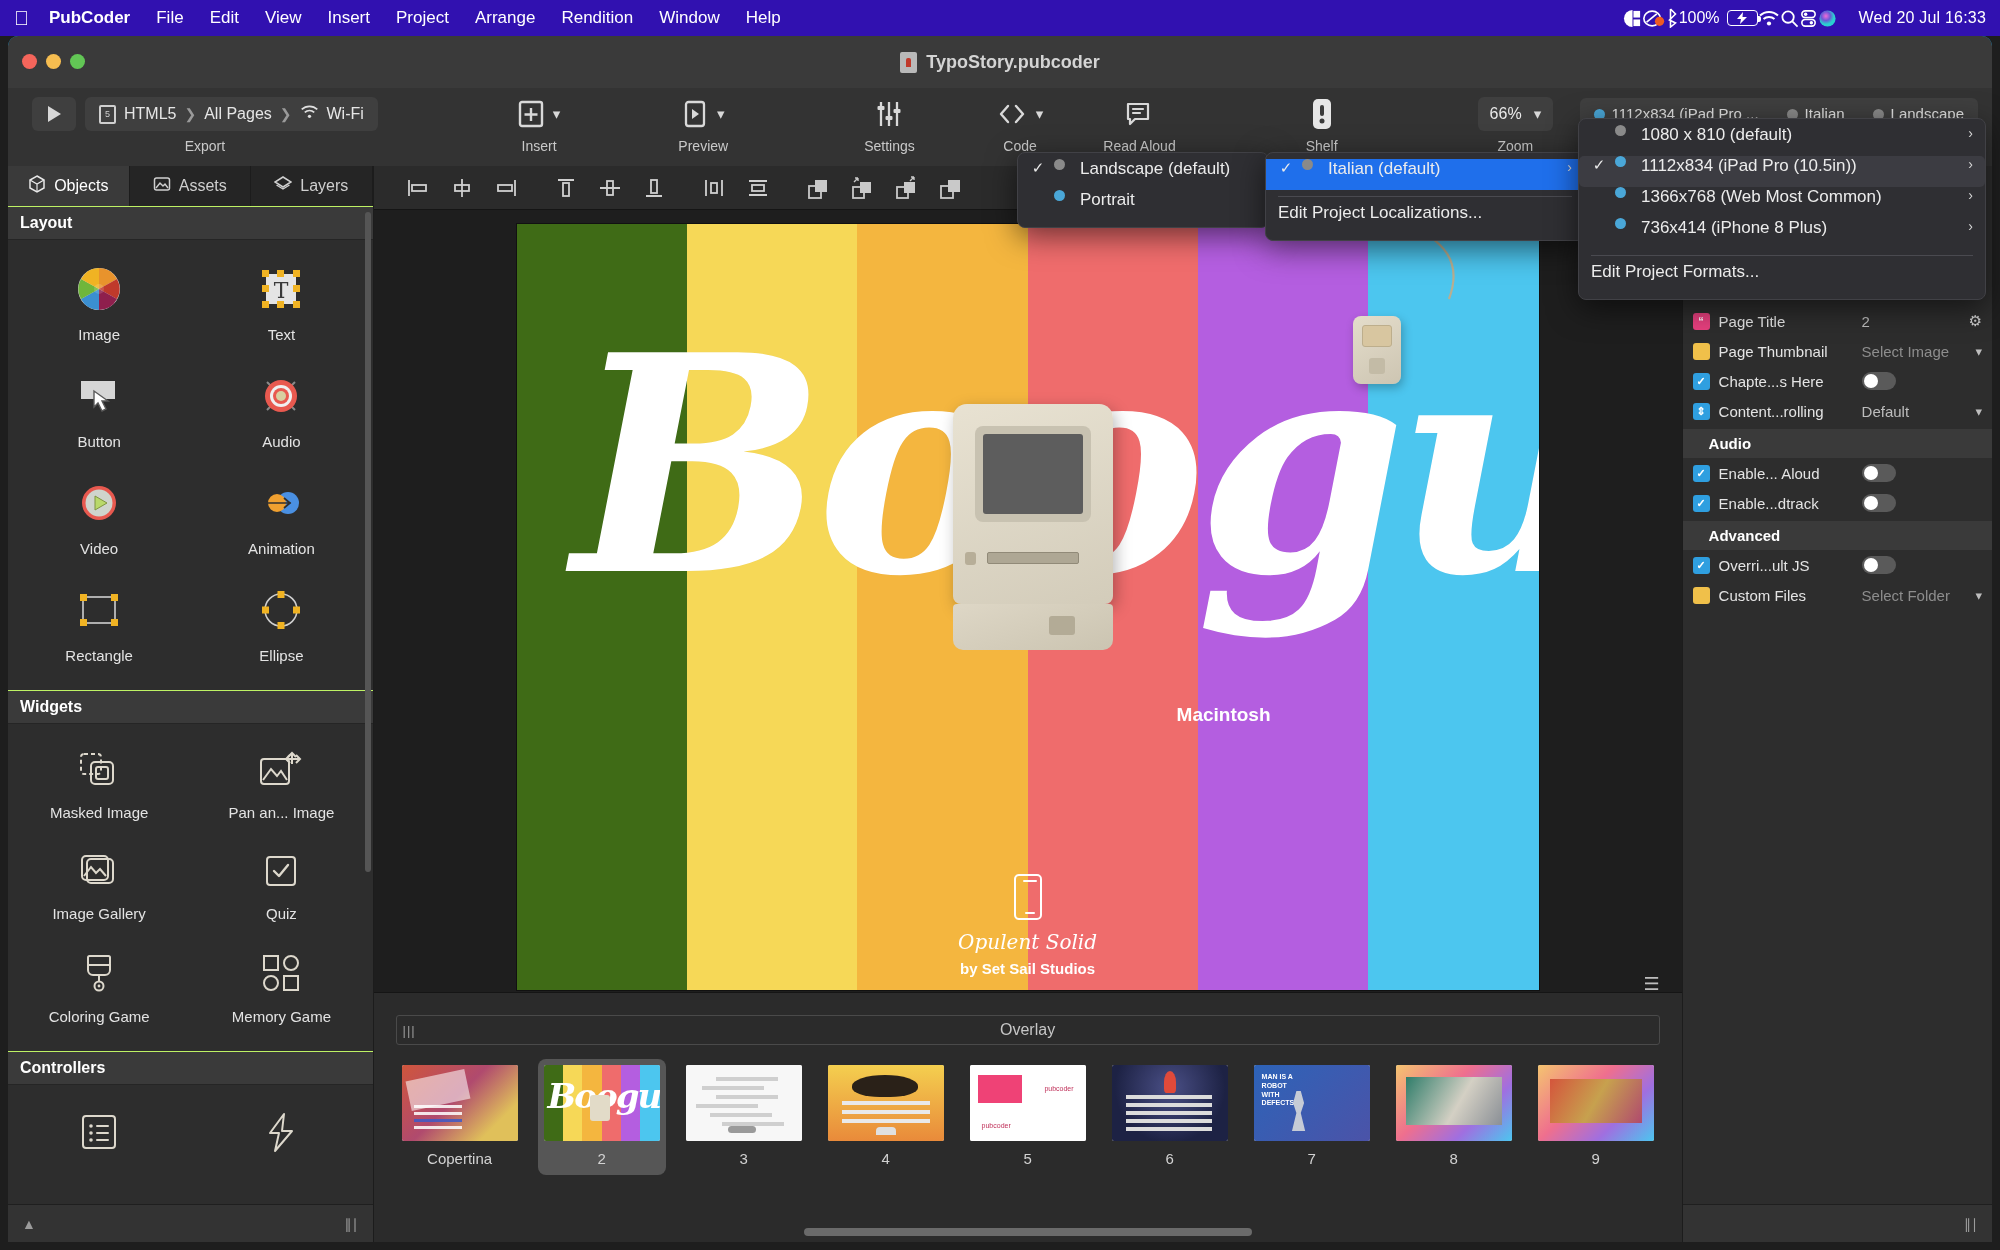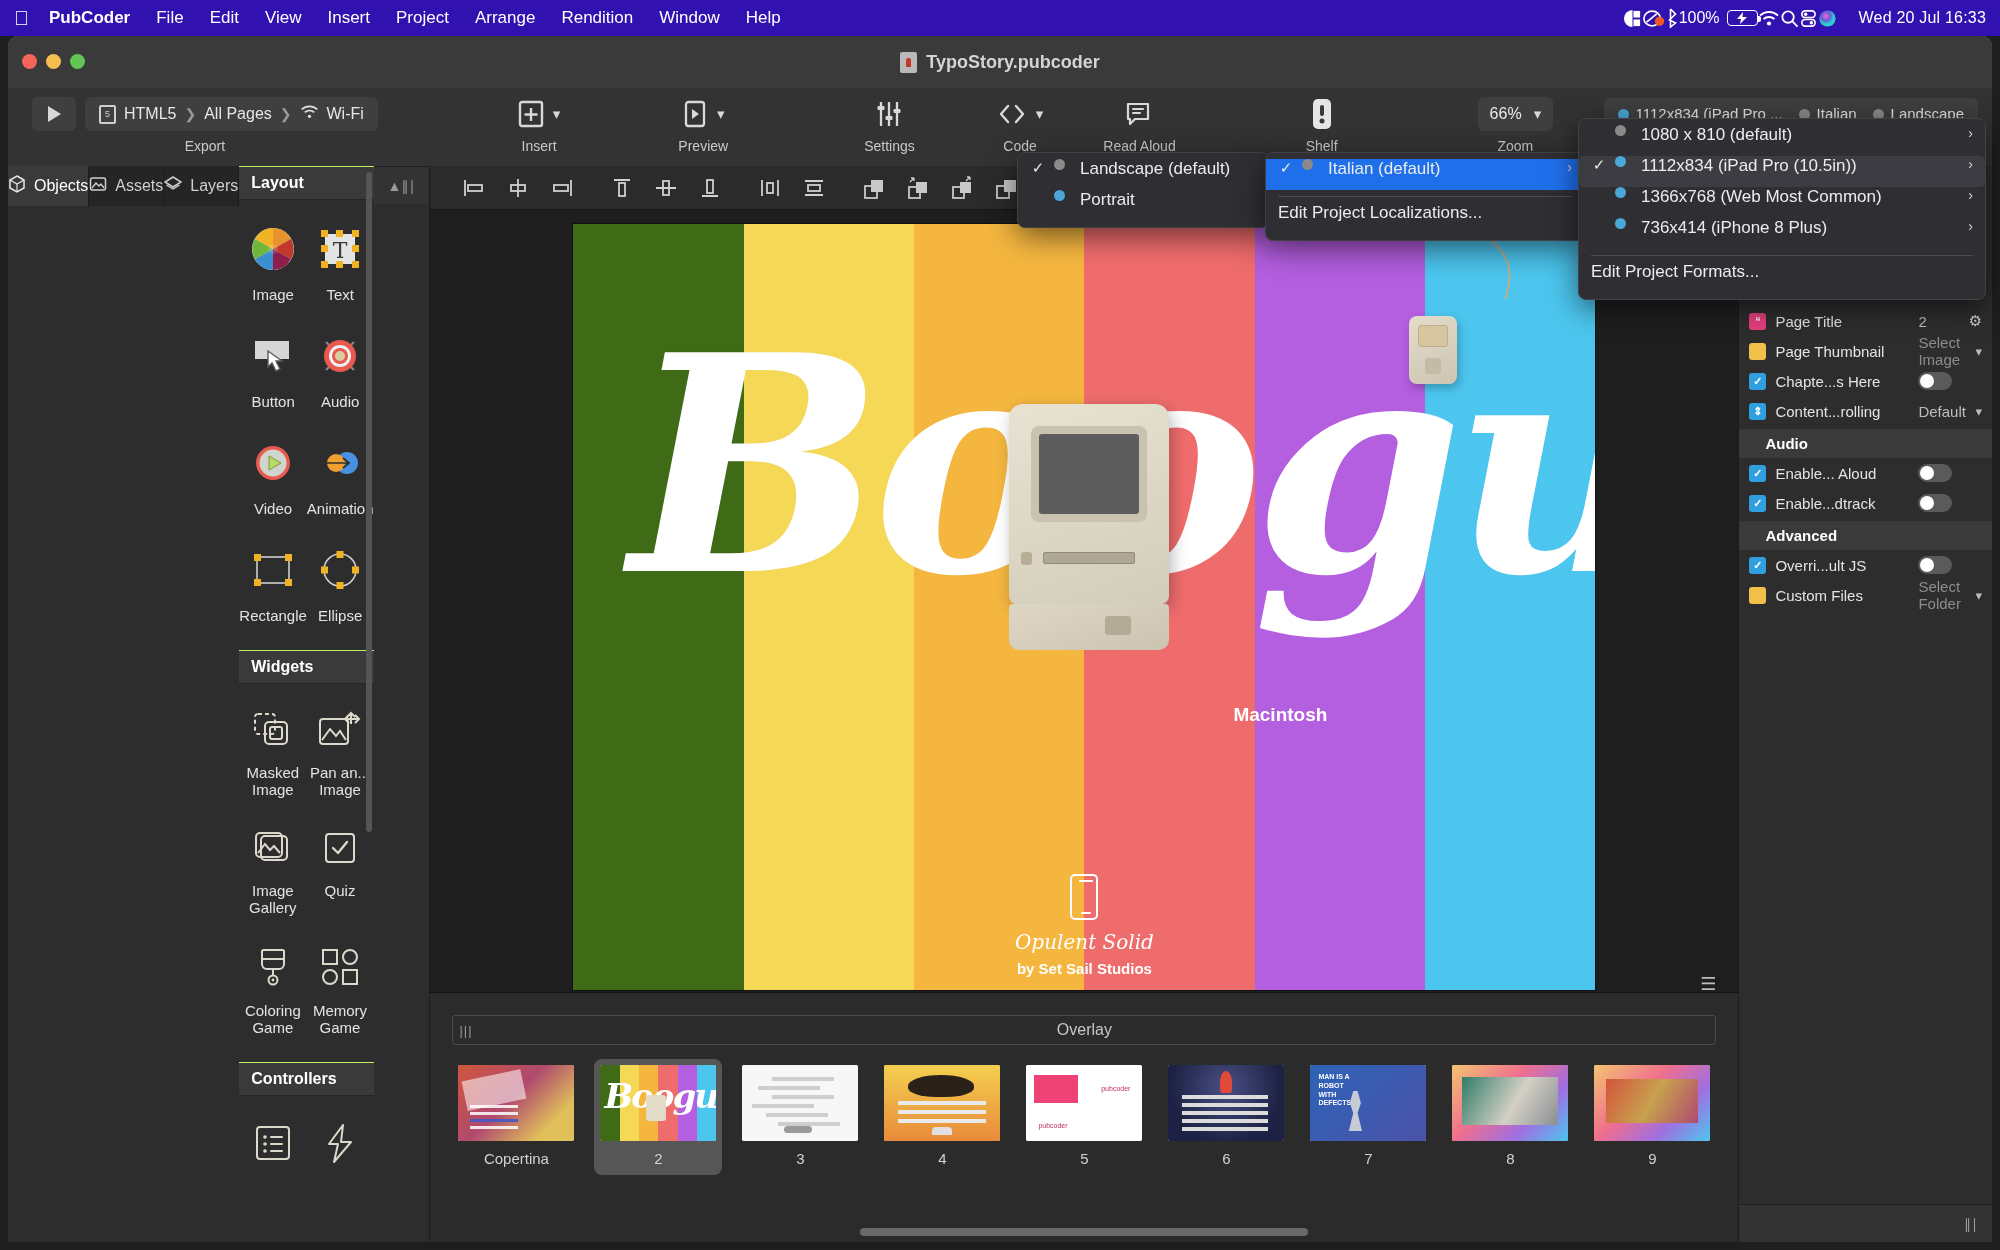--- a/index.html
+++ b/index.html
@@ -84,32 +84,32 @@
   .chev { color:#d8d8d8; font-size: 15px; }
   .zoombox {
     height: 34px; background: #3f3f3f; border-radius: 6px; padding: 0 12px;
     display:flex; align-items:center; gap:12px; color:#eaeaea; font-size:16px;
   }
 
   
   .devpill {
     position: absolute; right: 14px; top: 10px;
     height: 30px; background: #3f3f3f; border-radius: 6px;
-    display:flex; align-items:center; gap: 16px; padding: 0 14px;
+    display:flex; align-items:center; gap: 28px; padding: 0 14px;
     color:#e2e2e2; font-size: 15px; white-space: nowrap;
   }
   .dot { width: 11px; height: 11px; border-radius:50%; display:inline-block; margin-right:7px; vertical-align:-1px;}
   .dot.blue { background:#4aa7d8; }
   .dot.gray { background:#8a8a8a; }
 
   
   .body-row { display:flex; height: 1076px; }
 
   
-  .sidebar { width: 424px; background: #2d2d2d; display:flex; flex-direction:row; border-right: 1px solid #1c1c1c; }
+  .sidebar { width: 424px; background: #2d2d2d; display:flex; flex-direction:column; border-right: 1px solid #1c1c1c; }
   .tabs { display:flex; height: 40px; background: #252525; }
   .tab {
     flex:1; display:flex; align-items:center; justify-content:center; gap:8px;
     font-size: 16px; color: #cfcfcf; border-right: 1px solid #1c1c1c;
   }
   .tab.active { background: #3a3a3a; color:#fff; }
   .group-hdr {
     background: #3a3a3a; color:#fff; font-weight: bold; font-size: 16px;
     padding: 7px 12px; border-top: 1px solid #bef264; border-bottom:1px solid #252525;
   }

